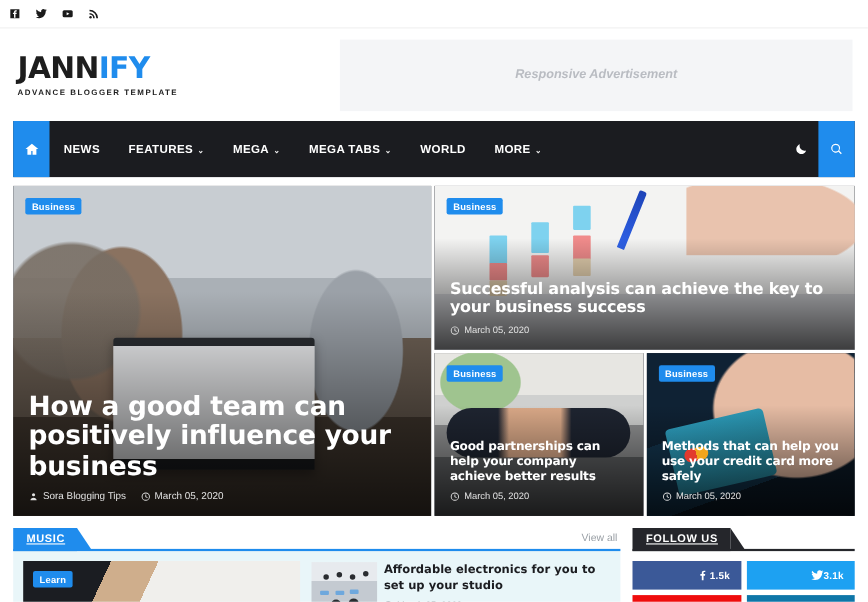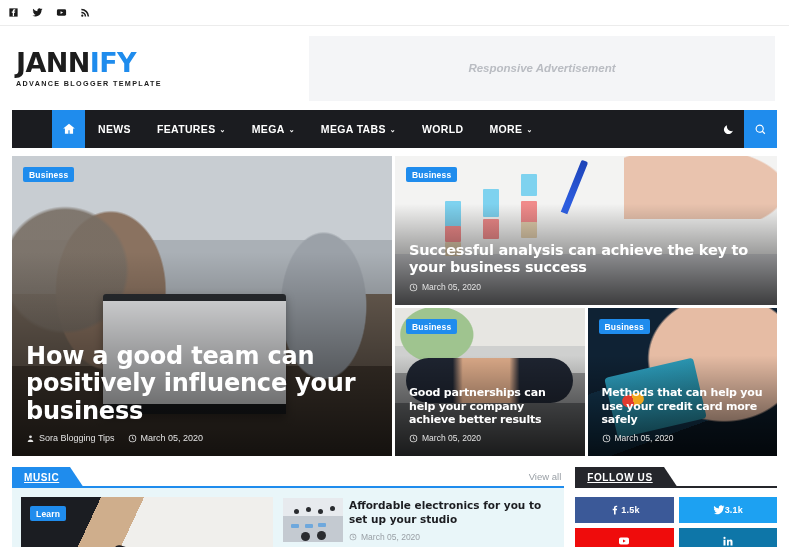--- a/index.html
+++ b/index.html
@@ -43,22 +43,22 @@
   }
   .ad {
     flex:1; height:65px; background:#f4f5f7;
     display:flex; align-items:center; justify-content:center;
     margin-right:0;
   }
   .ad-text { font-size:11.5px; font-style:italic; font-weight:bold; color:#b9bcc2; }
 
   
   .nav {
-    height:38px; background:#1b1c20; display:flex; align-items:stretch;
-    margin:0 12px; position:relative;padding-left:40px;
+    height:51px; background:#1b1c20; display:flex; align-items:stretch;
+    margin:0 12px; position:relative;
   }
   .nav-home {
     width:33px; background:#1f8ced; display:flex; align-items:center; justify-content:center;
   }
   .nav-home svg { width:14px; height:14px; fill:#fff; }
   .nav-items { display:flex; align-items:stretch; }
   .nav-item {
     display:flex; align-items:center; gap:4px; padding:0 13px;
     font-size:10.5px; font-weight:bold; color:#fff; letter-spacing:.35px;
     white-space:nowrap; cursor:pointer;
@@ -228,21 +228,21 @@
     font-family:"DejaVu Sans", sans-serif;
   }
   .m-date {
     display:flex; align-items:center; gap:4px; margin-top:5px;
     font-size:8.5px; color:#9aa0a6;
   }
   .m-date svg { width:8px; height:8px; fill:#9aa0a6; }
 
   .follow-body { padding-top:9px; display:grid; grid-template-columns:1fr 1fr; gap:5px; }
   .fbtn {
-    height:26px; display:flex; align-items:center; justify-content:center;
+    height:26px; display:flex; align-items:center; justify-content:flex-end;
     padding:0 10px; color:#fff;
   }
   .fbtn svg { width:12px; height:12px; fill:#fff; }
   .fbtn .cnt { font-size:9px; font-weight:bold; letter-spacing:.2px; }
 </style>
 </head>
 <body>
 
 <div class="page">
 

